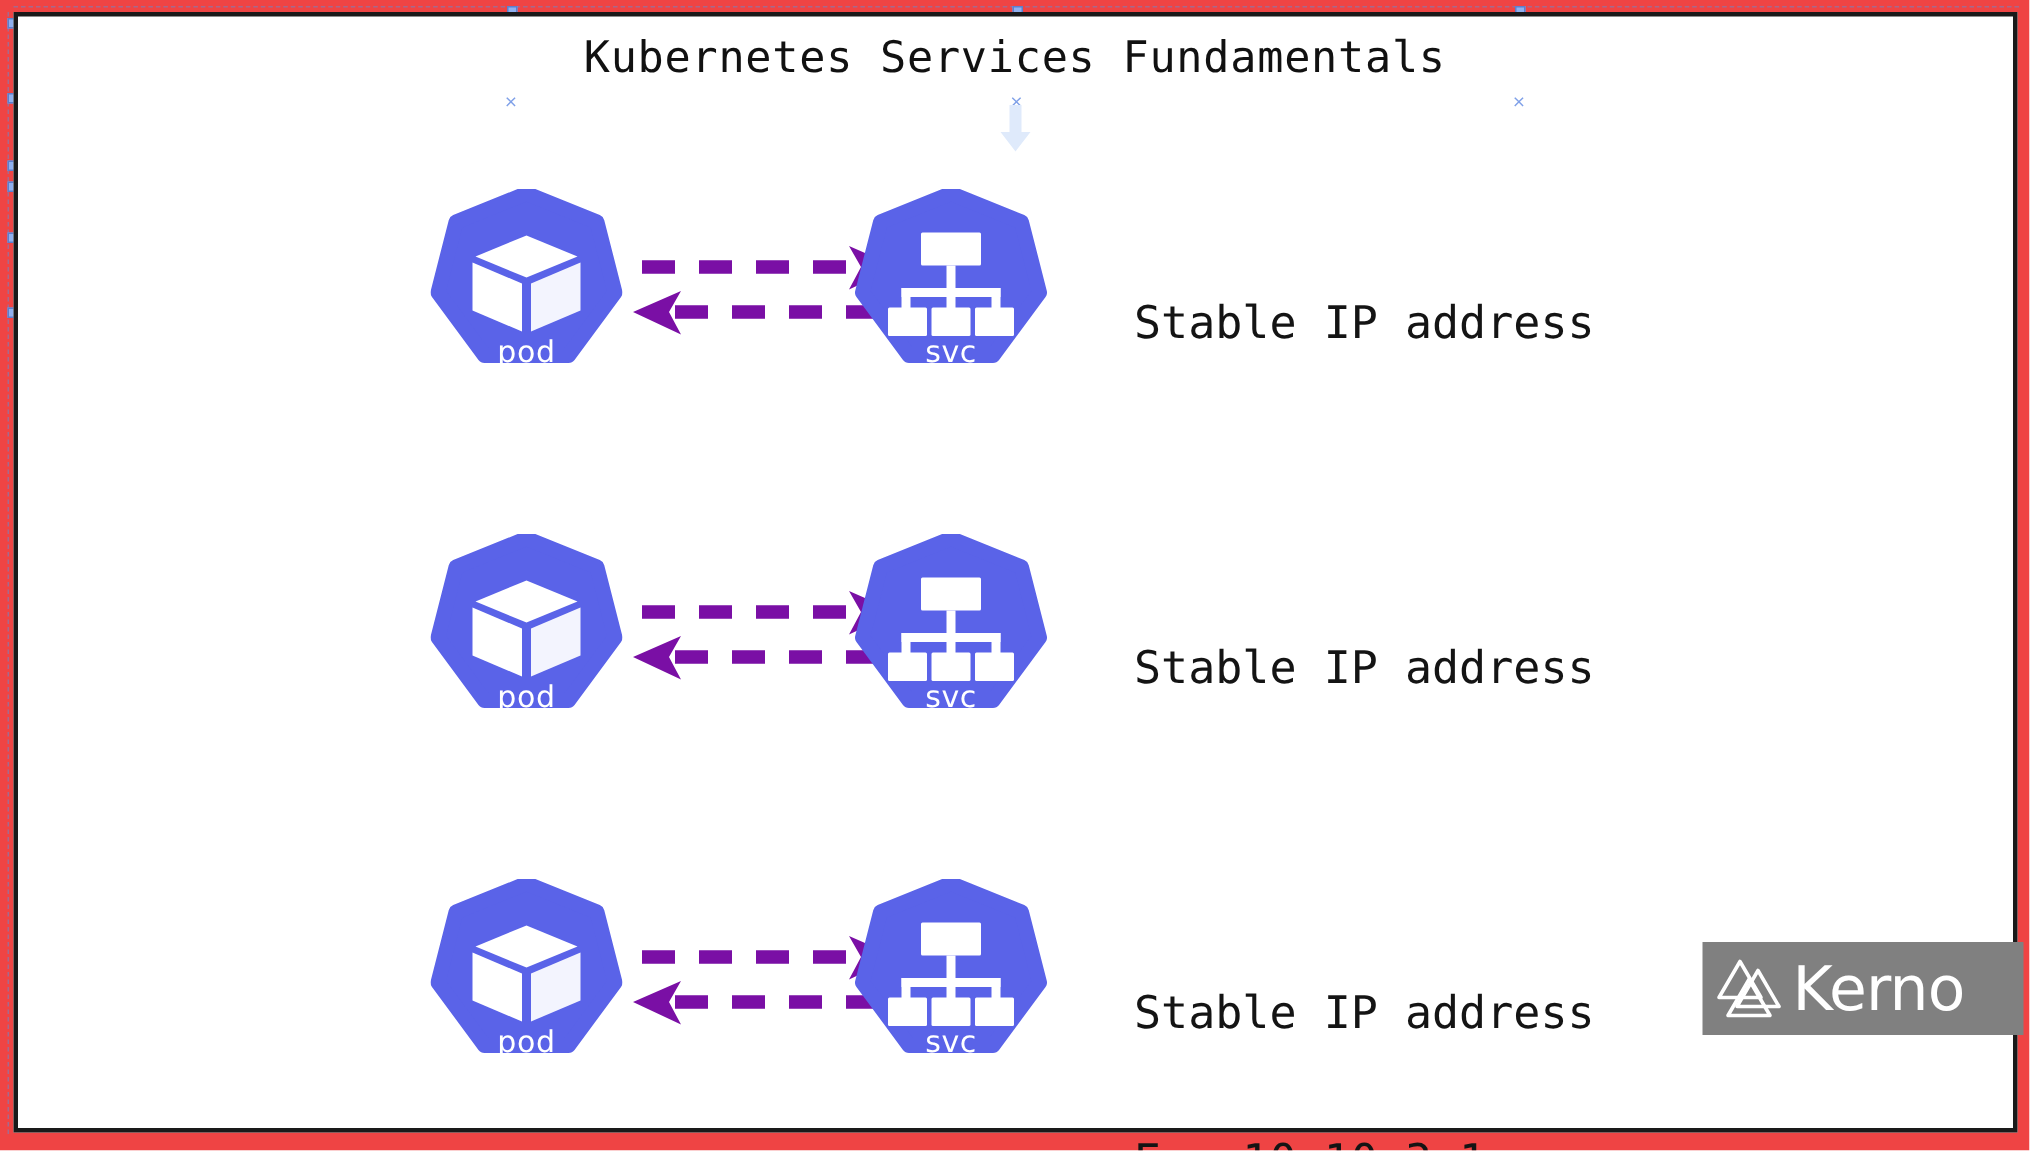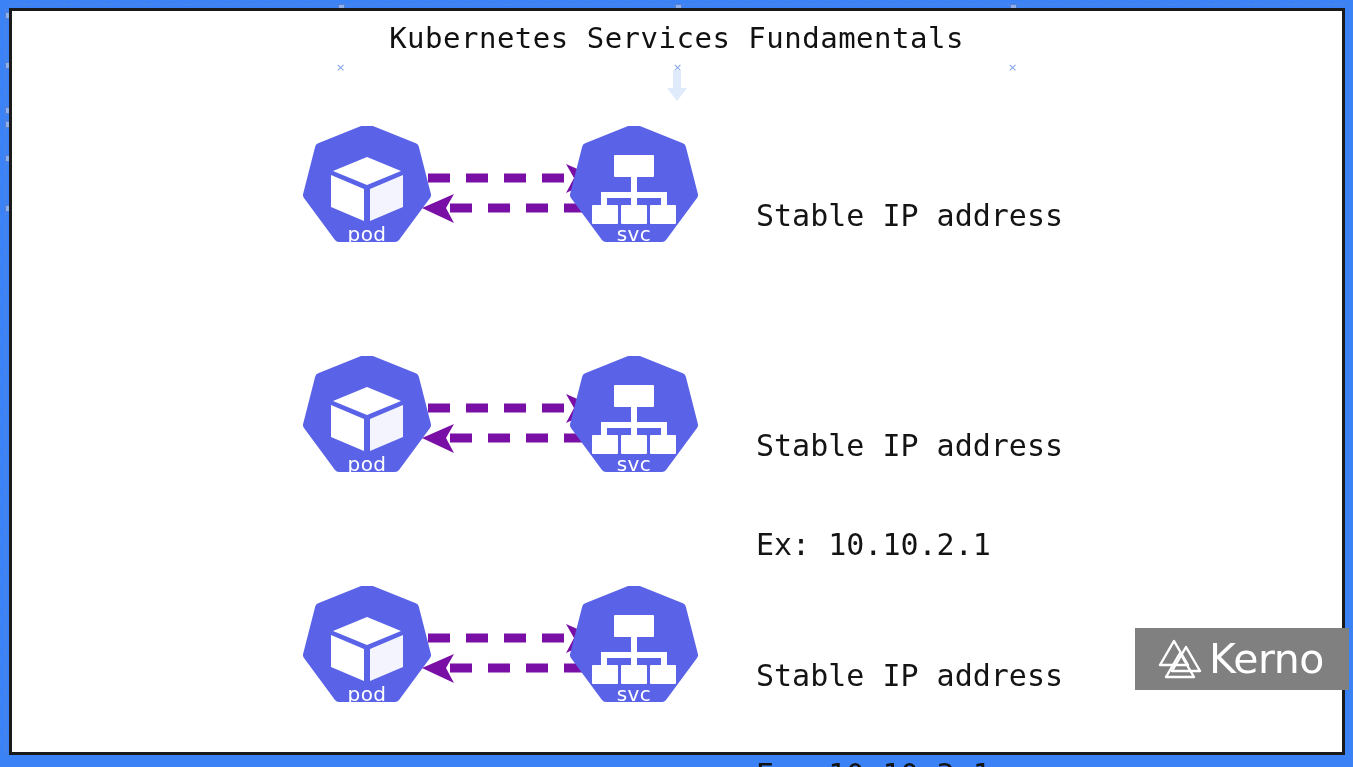--- a/index.html
+++ b/index.html
@@ -8,21 +8,21 @@
     background: #ffffff;
   }
   body {
     font-family: "DejaVu Sans Mono", "Liberation Mono", monospace;
   }
 
   #canvas {
     position: relative;
     width: 1353px;
     height: 767px;
-    background: #3b82f6;
+    background: #ef4444;
     overflow: hidden;
   }
 
   
   .slide-frame {
     position: absolute;
     left: 9px;
     top: 8px;
     width: 1336px;
     height: 747px;
@@ -107,21 +107,21 @@
   .row.r0 { top: 126px; }
   .row.r1 { top: 356px; }
   .row.r2 { top: 586px; }
 
   .k8s-node {
     position: absolute;
     top: 0;
     width: 128px;
     height: 133px;
   }
-  .k8s-node.pod { left: 303px; }
+  .k8s-node.pod { left: 287px; }
   .k8s-node.svc { left: 570px; }
 
   .k8s-node svg { display: block; width: 128px; height: 133px; }
 
   .node-label {
     position: absolute;
     left: 0;
     width: 128px;
     text-align: center;
     bottom: 13px;
@@ -159,21 +159,21 @@
   
   .kerno {
     position: absolute;
     left: 1135px;
     top: 628px;
     width: 214px;
     height: 62px;
     background: #808080;
     display: flex;
     align-items: center;
-    padding-left: 22px;
+    padding-left: 8px;
     box-sizing: border-box;
   }
   .kerno-mark { width: 46px; height: 42px; flex: 0 0 auto; }
   .kerno-text {
     color: #ffffff;
     font-family: "DejaVu Sans", "Liberation Sans", sans-serif;
     font-size: 41px;
     line-height: 41px;
     margin-left: 6px;
     letter-spacing: -.5px;
@@ -302,21 +302,20 @@
           <rect x="22" y="79" width="26" height="19" rx="1"></rect>
           <rect x="51" y="79" width="26" height="19" rx="1"></rect>
           <rect x="80" y="79" width="26" height="19" rx="1"></rect>
         </g>
       </svg>
       <div class="node-label">svc</div>
     </div>
 
     <div class="ip-block">
       <span class="l1">Stable IP address</span>
-      <span class="l2">Ex: 10.10.2.1</span>
     </div>
   </div>
 
   <div class="row r2">
 
     <div class="k8s-node pod">
       <svg viewBox="0 0 128 133" aria-hidden="true">
         <path d="M64 3 L111 22 L123 69 L92 111 L36 111 L5 69 L17 22 Z" fill="#5a63e8" stroke="#5a63e8" stroke-width="10" stroke-linejoin="round"></path>
         <g fill="#ffffff">
           <path d="M64 31 L98 45 L64 59 L30 45 Z"></path>

